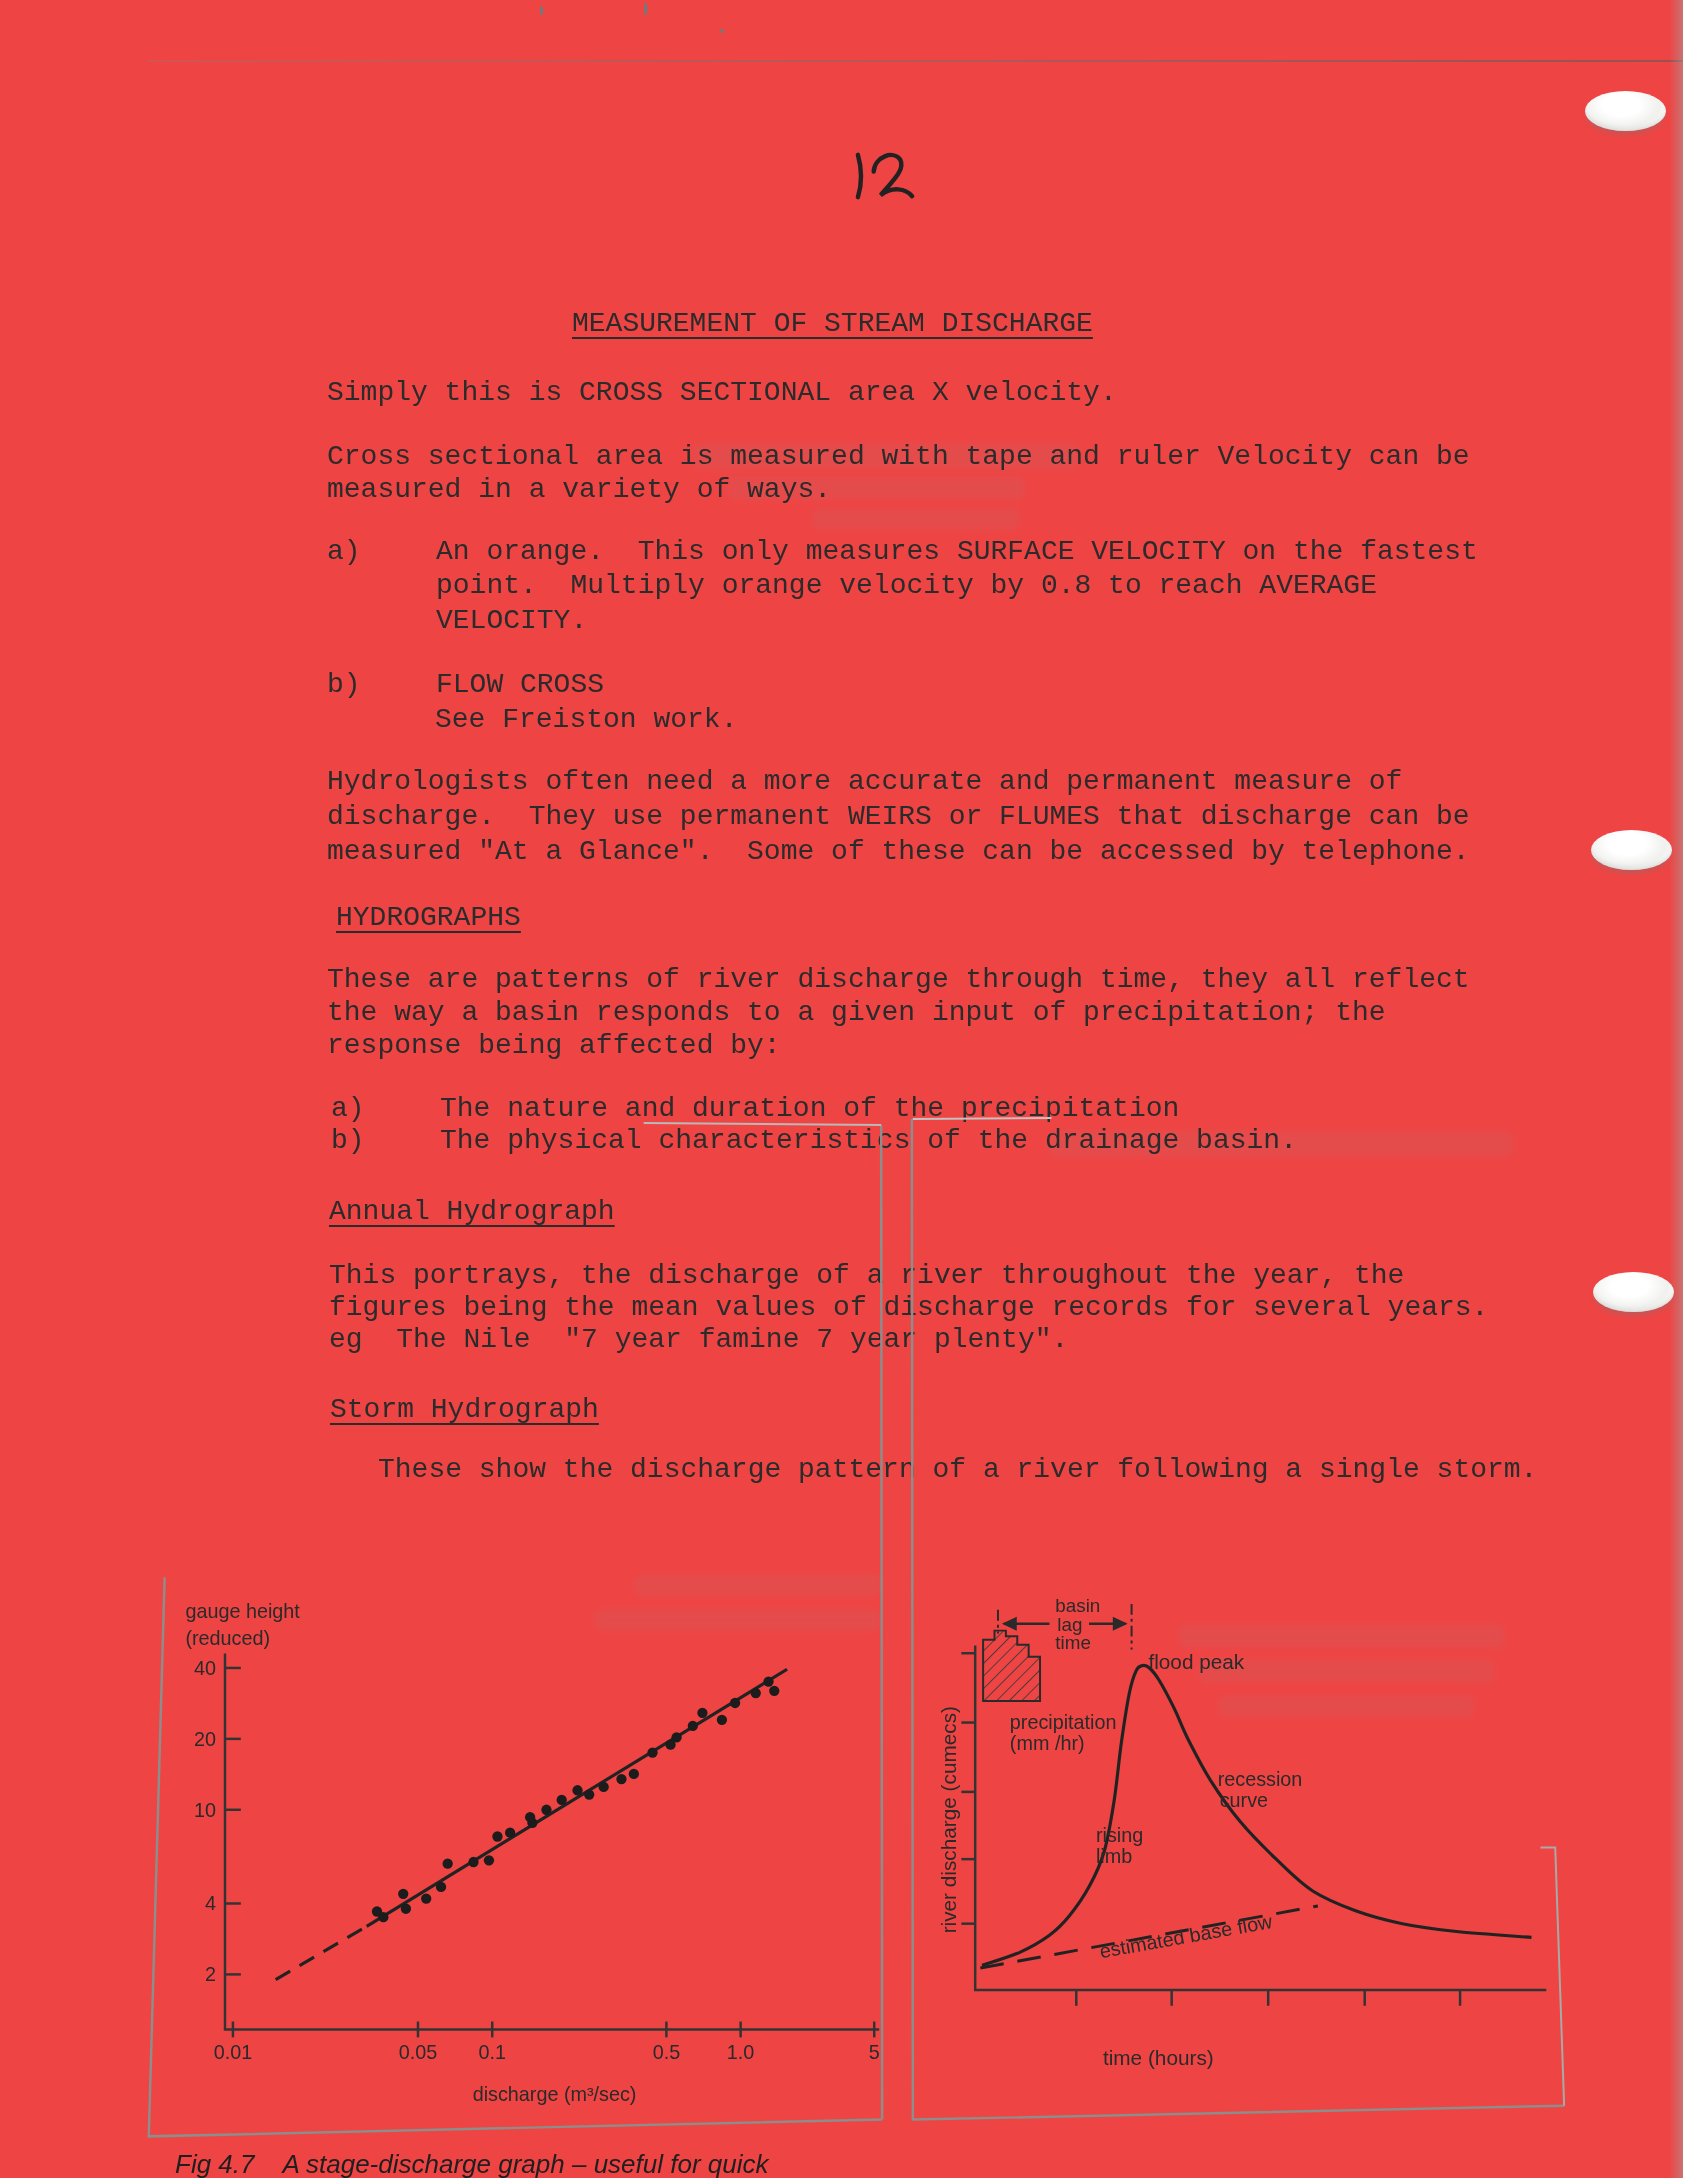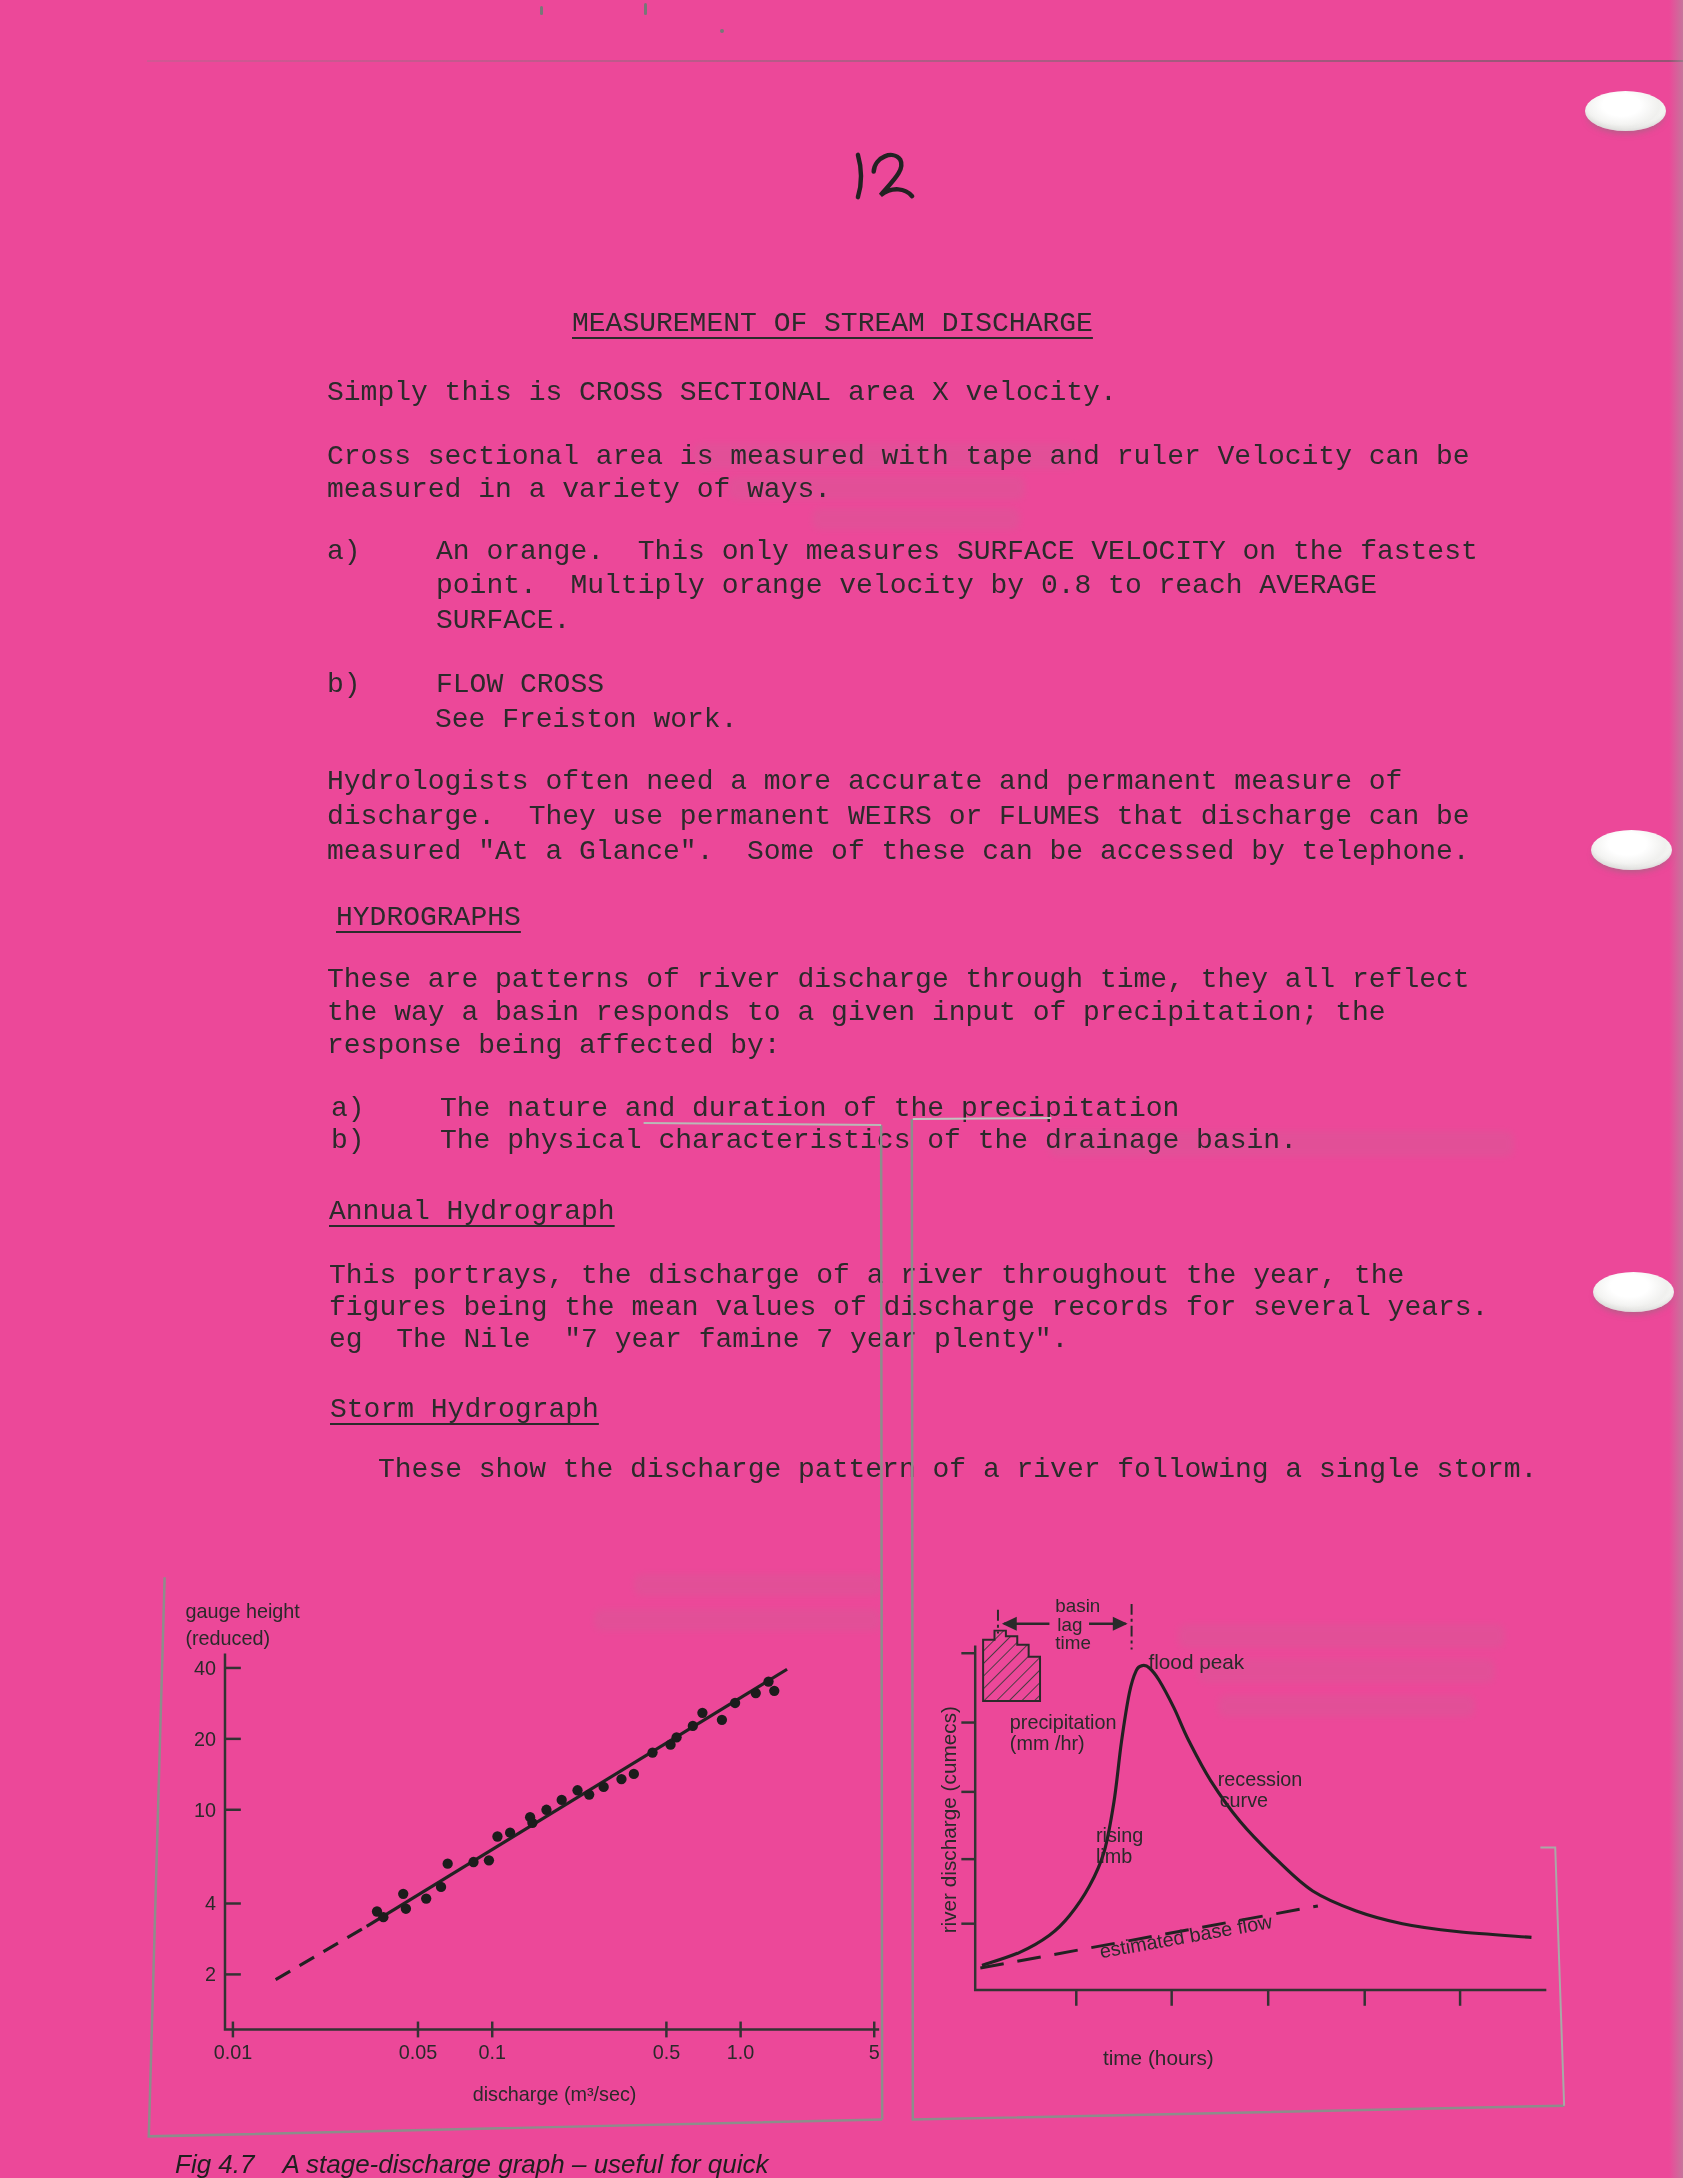--- a/index.html
+++ b/index.html
@@ -1,18 +1,18 @@
 <!DOCTYPE html>
 <html><head>
 <meta charset="utf-8">
 <style>
   html,body{margin:0;padding:0;background:#e9e9e7;}
   #page{
     position:relative;width:1683px;height:2178px;overflow:hidden;
-    background:#ec4899;
+    background:#ef4444;
     font-family:"Liberation Sans",sans-serif;
   }
   .tline{
     position:absolute;white-space:pre;
     font-family:"Liberation Mono","DejaVu Sans Mono",monospace;
     font-size:28px;line-height:30px;color:#2b2b2b;
   }
   .uline{text-decoration:underline;text-decoration-thickness:2px;text-underline-offset:6px;}
   .caption{
     position:absolute;white-space:pre;font-style:italic;
@@ -70,21 +70,21 @@
   <div class="tline uline" style="left:572px;top:309px;">MEASUREMENT OF STREAM DISCHARGE</div>
 
   <div class="tline" style="left:327px;top:442px;">Cross sectional area is measured with tape and ruler Velocity can be</div>
 
   <div class="tline" style="left:327px;top:378px;">Simply this is CROSS SECTIONAL area X velocity.</div>
   <div class="tline" style="left:327px;top:475px;">measured in a variety of ways.</div>
 
   <div class="tline" style="left:327px;top:537px;">a)</div>
   <div class="tline" style="left:436px;top:537px;">An orange.  This only measures SURFACE VELOCITY on the fastest</div>
   <div class="tline" style="left:436px;top:571px;">point.  Multiply orange velocity by 0.8 to reach AVERAGE</div>
-  <div class="tline" style="left:436px;top:606px;">SURFACE.</div>
+  <div class="tline" style="left:436px;top:606px;">VELOCITY.</div>
 
   <div class="tline" style="left:327px;top:670px;">b)</div>
   <div class="tline" style="left:436px;top:670px;">FLOW CROSS</div>
   <div class="tline" style="left:435px;top:705px;">See Freiston work.</div>
 
   <div class="tline" style="left:327px;top:767px;">Hydrologists often need a more accurate and permanent measure of</div>
   <div class="tline" style="left:327px;top:802px;">discharge.  They use permanent WEIRS or FLUMES that discharge can be</div>
   <div class="tline" style="left:327px;top:837px;">measured "At a Glance".  Some of these can be accessed by telephone.</div>
 
   <div class="tline uline" style="left:336px;top:903px;text-align:center;">HYDROGRAPHS</div>

